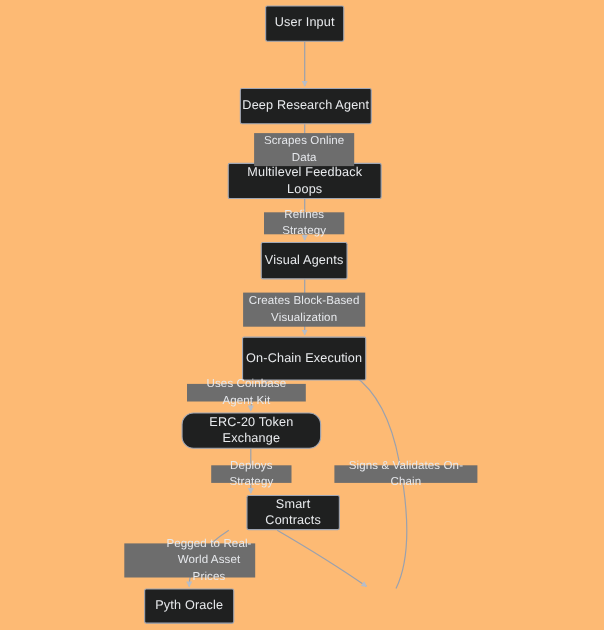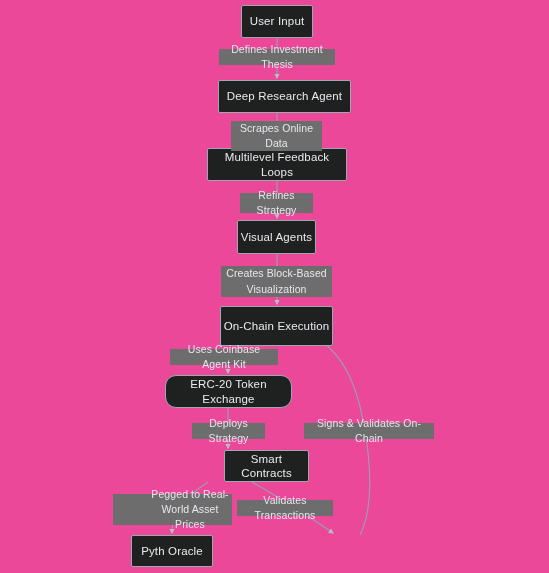--- a/index.html
+++ b/index.html
@@ -5,21 +5,21 @@
 <style>
   html, body {
     margin: 0;
     padding: 0;
     background: #2a2e39;
   }
   #stage {
     position: relative;
     width: 549px;
     height: 573px;
-    background: #ec4899;
+    background: #fdba74;
     overflow: hidden;
     font-family: "Liberation Sans", sans-serif;
   }
   #edge-layer {
     position: absolute;
     left: 0;
     top: 0;
     width: 549px;
     height: 573px;
     pointer-events: none;
@@ -77,21 +77,21 @@
       <path d="M 208 482 Q 172 505 172 533"></path>
       <path d="M 252 482 Q 300 510 333 533"></path>
       <path d="M 360 535 Q 378 498 363 420 Q 352 362 321 341"></path>
     </g>
   </svg>
 
   <div class="node" style="left:241px;top:5px;width:72px;height:33px;">
     <span>User Input</span>
   </div>
 
-  <div class="node" style="left:218px;top:80px;width:133px;height:33px;">
+  <div class="node" style="left:218px;top:80px;width:120px;height:33px;">
     <span>Deep Research Agent</span>
   </div>
 
   <div class="node" style="left:207px;top:148px;width:140px;height:33px;">
     <span>Multilevel Feedback Loops</span>
   </div>
 
   <div class="node" style="left:237px;top:220px;width:79px;height:34px;">
     <span>Visual Agents</span>
   </div>
@@ -109,33 +109,31 @@
   </div>
 
   <div class="node" style="left:131px;top:535px;width:82px;height:32px;">
     <span>Pyth Oracle</span>
   </div>
 
   <div class="node" style="left:288px;top:535px;width:94px;height:32px;margin-top:44px;">
     <span>Eigenlayer AVS</span>
   </div>
 
-  <div class="edge-label" style="left:219px;top:49px;width:116px;height:16px;">Defines Investment Thesis</div>
 
   <div class="edge-label" style="left:231px;top:121px;width:91px;height:30px;">Scrapes Online Data</div>
 
   <div class="edge-label" style="left:240px;top:193px;width:73px;height:20px;">Refines Strategy</div>
 
   <div class="edge-label" style="left:221px;top:266px;width:111px;height:31px;">Creates Block-Based
 Visualization</div>
 
   <div class="edge-label" style="left:170px;top:349px;width:108px;height:16px;">Uses Coinbase Agent Kit</div>
 
   <div class="edge-label" style="left:192px;top:423px;width:73px;height:16px;">Deploys Strategy</div>
 
   <div class="edge-label" style="left:304px;top:423px;width:130px;height:16px;">Signs &amp; Validates On-Chain</div>
 
   <div class="edge-label" style="left:113px;top:494px;width:119px;height:31px;padding-left:38px;">Pegged to Real-World Asset
 Prices</div>
 
-  <div class="edge-label" style="left:237px;top:500px;width:96px;height:16px;">Validates Transactions</div>
 
 </div>
 
 </body></html>

